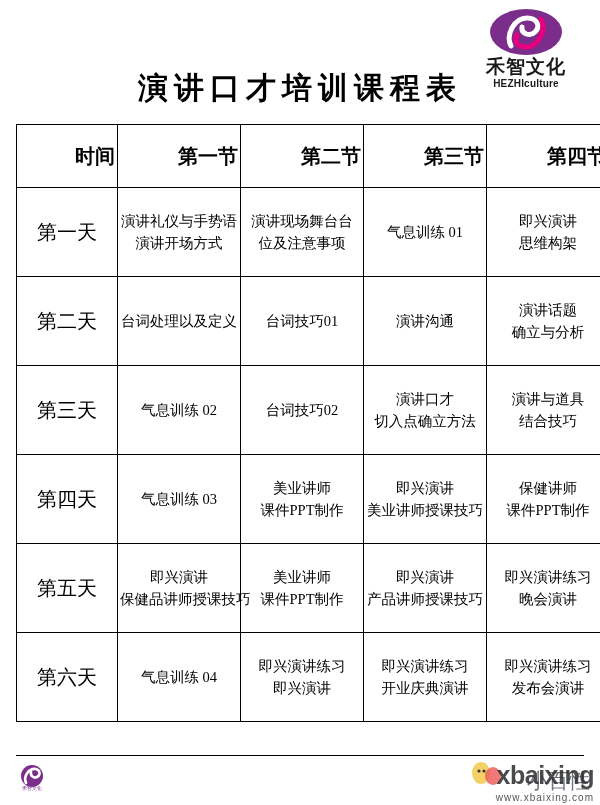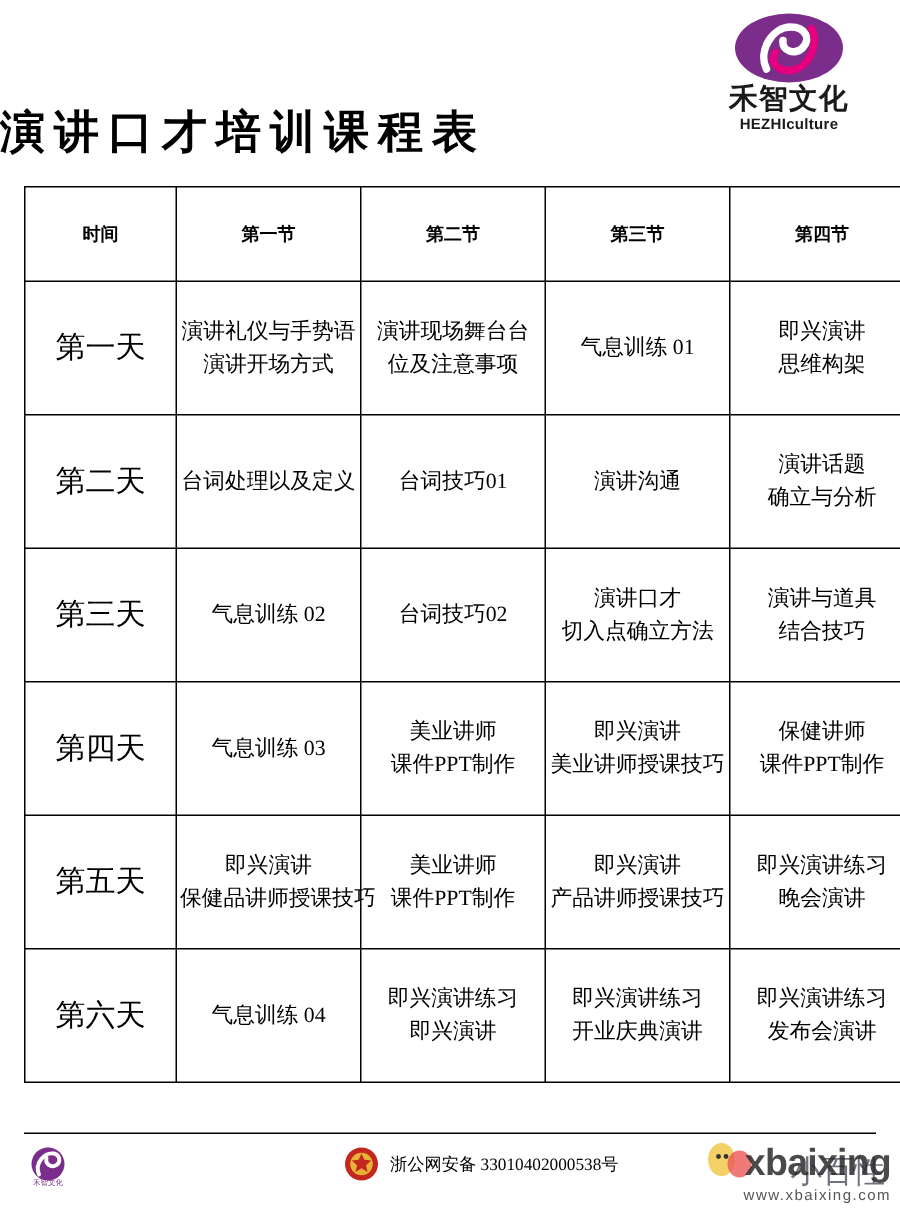--- a/index.html
+++ b/index.html
@@ -45,21 +45,21 @@
     letter-spacing: 0.2px;
     line-height: 1.2;
   }
 
   
   .title {
     position: absolute;
     top: 68px;
     left: 0;
     width: 600px;
-    text-align: left;
+    text-align: center;
     font-size: 30px;
     font-weight: bold;
     color: #000;
     letter-spacing: 6px;
     font-family: Liberation Sans, sans-serif;
   }
 
   
   .sheet {
     position: absolute;
@@ -76,23 +76,24 @@
     border: 1px solid #000;
   }
   th, td {
     text-align: center;
     vertical-align: middle;
     color: #000;
     padding: 2px 2px;
   }
   thead th {
     height: 58px;
-    font-size: 12px;
+    font-size: 20px;
     font-weight: bold;
     font-family: Liberation Sans, sans-serif;
+    text-align: right;
   }
   tbody td {
     height: 84px;
     font-size: 14.5px;
     line-height: 1.55;
     font-family: "Liberation Serif", serif;
   }
   tbody td.daycell {
     font-size: 20px;
   }
@@ -324,30 +325,20 @@
   <div class="footer-left">
     <div class="footer-badge">
       <svg viewBox="0 0 28 28" width="28" height="28" aria-hidden="true">
         <circle cx="14" cy="13" r="11" fill="#7B2D8B"></circle>
         <path d="M8 20 C5 13, 11 5, 18 6 C22 7, 23 12, 19 14 C16 15.5, 12 13, 13 9" stroke="#fff" stroke-width="2.6" fill="none" stroke-linecap="round"></path>
         <text x="14" y="27" font-size="5" text-anchor="middle" fill="#7B2D8B" font-family="serif">禾智文化</text>
       </svg>
     </div>
   </div>
 
-  <div class="footer-mid">
-    <div class="police-badge">
-      <svg viewBox="0 0 26 26" width="26" height="26" aria-hidden="true">
-        <circle cx="13" cy="13" r="11" fill="#C2281E"></circle>
-        <circle cx="13" cy="13" r="7.5" fill="#E8B23A"></circle>
-        <path d="M13 6 l1.9 4.2 4.6.5-3.5 3.1 1 4.5-4-2.4-4 2.4 1-4.5-3.5-3.1 4.6-.5z" fill="#C2281E"></path>
-      </svg>
-    </div>
-    <span class="footer-text">浙公网安备 33010402000538号</span>
-  </div>
 
   <div class="wm-icon">
     <svg viewBox="0 0 34 32" width="34" height="32" aria-hidden="true">
       <ellipse cx="11" cy="14" rx="9" ry="11" fill="#F2C94C" opacity="0.85"></ellipse>
       <ellipse cx="23" cy="17" rx="8" ry="9" fill="#EB5757" opacity="0.8"></ellipse>
       <circle cx="9" cy="12" r="1.6" fill="#333"></circle>
       <circle cx="14" cy="12" r="1.6" fill="#333"></circle>
     </svg>
   </div>
 

